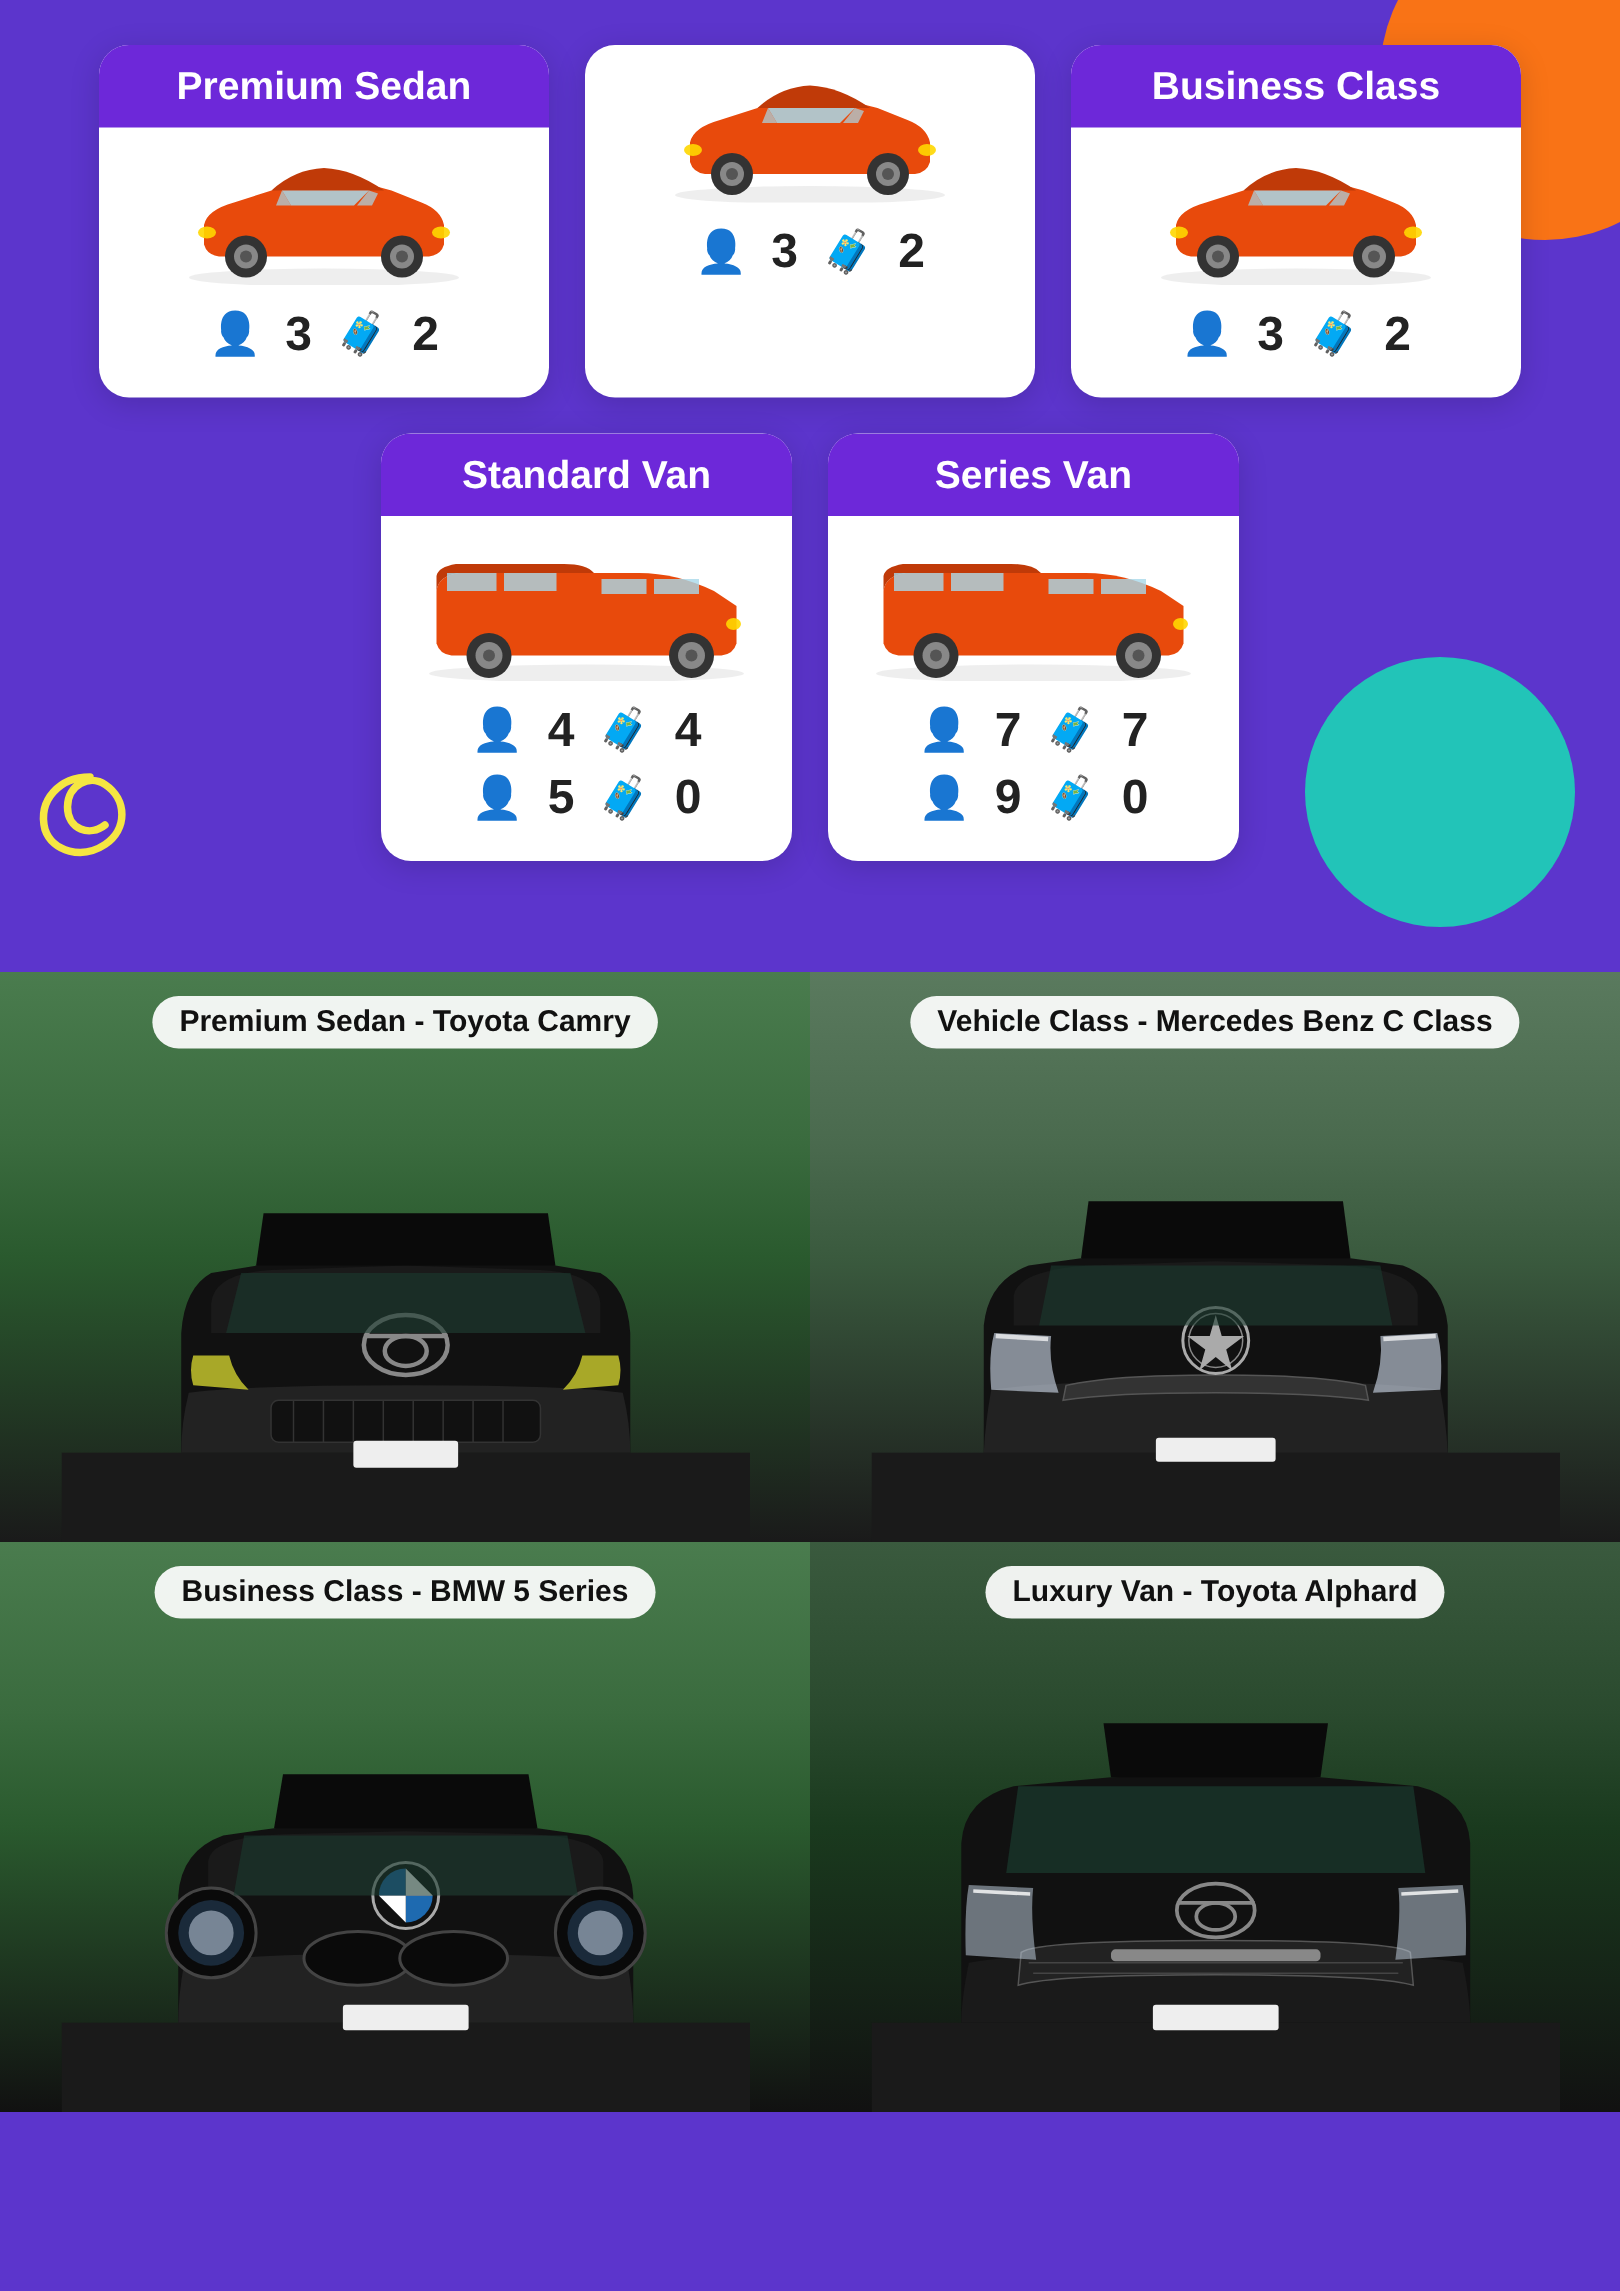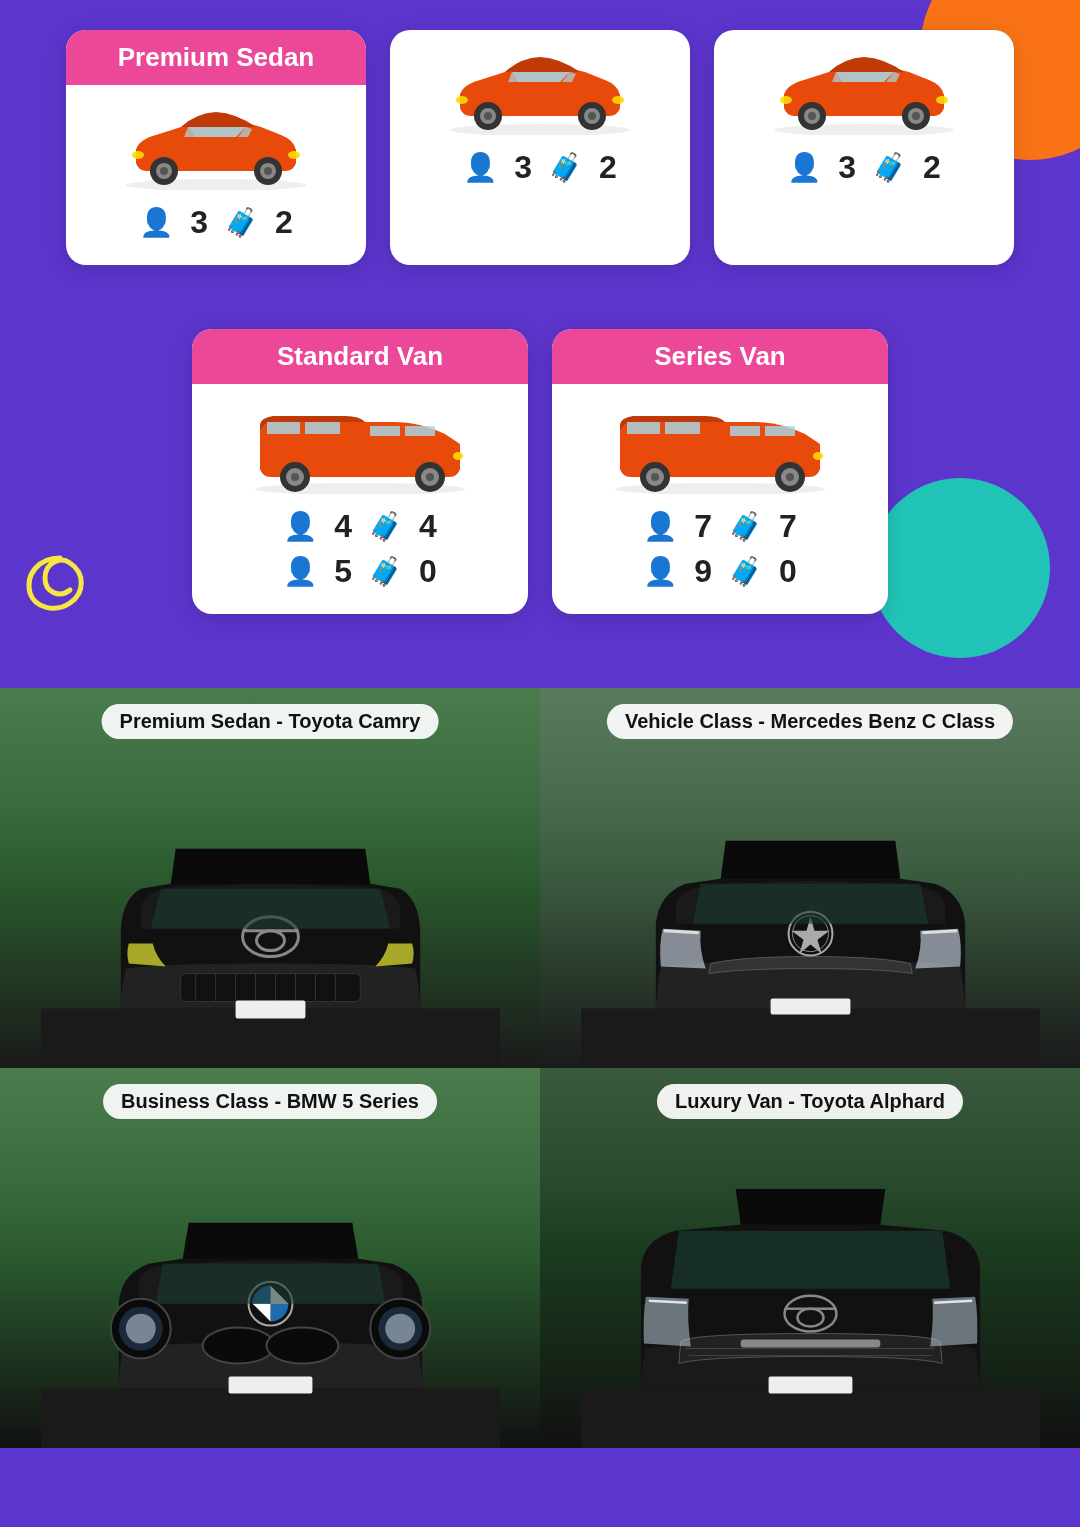--- a/index.html
+++ b/index.html
@@ -76,26 +76,25 @@
 
     .vehicle-card {
       background: white;
       border-radius: 20px;
       width: 300px;
       overflow: hidden;
       box-shadow: 0 4px 20px rgba(0,0,0,0.15);
     }
 
     .vehicle-card.wide {
-      width: 336px;
-      margin-top: 40px;
+      width: 274px;
     }
 
     .card-header {
-      background: #ec4899;
+      background: #6d28d9;
       padding: 12px 20px;
       border-radius: 12px 12px 0 0;
     }
 
     .card-header-title {
       font-size: 26px;
       font-weight: 800;
       color: white;
       text-align: center;
     }
@@ -281,20 +280,23 @@
         <div class="capacity-row">
           <span class="icon">👤</span>
           <span class="capacity-number">3</span>
           <span class="icon">🧳</span>
           <span class="capacity-number">2</span>
         </div>
       </div>
     </div>
 
     <div class="vehicle-card">
+      <div class="card-header">
+        <div class="card-header-title">Business Class</div>
+      </div>
       <div class="card-body">
 
         <svg class="car-svg" viewBox="0 0 200 85" xmlns="http://www.w3.org/2000/svg">
           <ellipse cx="100" cy="80" rx="90" ry="6" fill="#ddd" opacity="0.5"></ellipse>
           <path d="M20 58 L20 45 Q22 35 40 30 L65 22 Q80 16 100 16 Q125 16 145 22 L165 30 Q178 35 180 45 L180 58 Q178 65 170 66 L30 66 Q22 65 20 58Z" fill="#e84a0c"></path>
           <path d="M65 22 Q80 8 100 7 Q120 8 140 22" fill="#c03a08"></path>
           <path d="M72 22 L78 32 L120 32 L130 22 Z" fill="#a8d8ea" opacity="0.85"></path>
           <path d="M72 22 L68 32 L78 32 Z" fill="#a8d8ea" opacity="0.7"></path>
           <path d="M130 22 L122 32 L132 32 L136 24 Z" fill="#a8d8ea" opacity="0.7"></path>
           <circle cx="48" cy="66" r="14" fill="#333"></circle>

